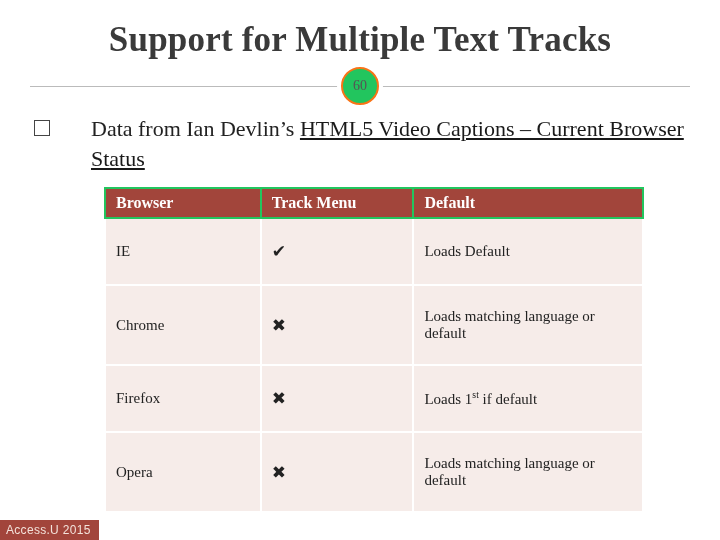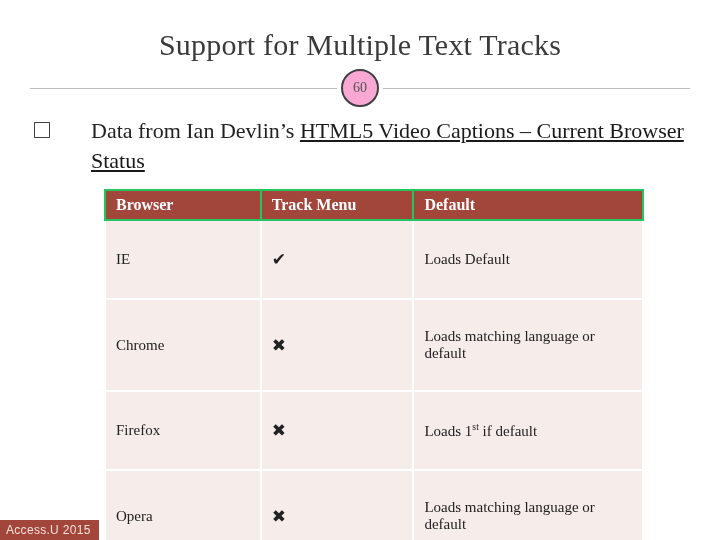--- a/index.html
+++ b/index.html
@@ -13,25 +13,25 @@
     overflow: hidden;
   }
   .slide {
     position: relative;
     width: 720px;
     height: 540px;
     box-sizing: border-box;
     padding: 12px 30px 0 30px;
   }
   .title {
-    font-size: 30px;
-    font-weight: 400;
+    font-size: 35px;
+    font-weight: 700;
     color: #3a3a3a;
     text-align: center;
-    margin: 16px 0 6px 0;
+    margin: 8px 0 6px 0;
     letter-spacing: 0.2px;
   }
   .rule-wrap {
     position: relative;
     height: 40px;
     margin-bottom: 8px;
   }
   .rule-line {
     position: absolute;
     top: 50%;
@@ -39,23 +39,23 @@
     right: 0;
     border-top: 1px solid #bbb;
   }
   .page-badge {
     position: absolute;
     top: 50%;
     left: 50%;
     transform: translate(-50%, -50%);
     width: 34px;
     height: 34px;
-    border: 2px solid #404040;
+    border: 2px solid #f97316;
     border-radius: 50%;
-    background: #f9a8d4;
+    background: #22c55e;
     box-shadow: 0 0 0 4px #fff;
     display: flex;
     align-items: center;
     justify-content: center;
     font-size: 14px;
     color: #555;
   }
   .bullets {
     font-size: 22px;
     line-height: 1.35;
@@ -94,21 +94,21 @@
     color: #fff;
     text-align: left;
     font-weight: 700;
     font-size: 16px;
     padding: 5px 10px;
     border: 2px solid #22c55e;
   }
   .tbl td {
     background: #f6ece9;
     font-size: 15px;
-    padding: 28px 10px;
+    padding: 22px 10px;
     border: 2px solid #fff;
     vertical-align: middle;
   }
   .tbl td.sym {
     font-size: 17px;
   }
   .col-b { width: 150px; }
   .col-t { width: 150px; }
   .col-d { width: 240px; }
   .sup { font-size: 0.65em; vertical-align: super; }

